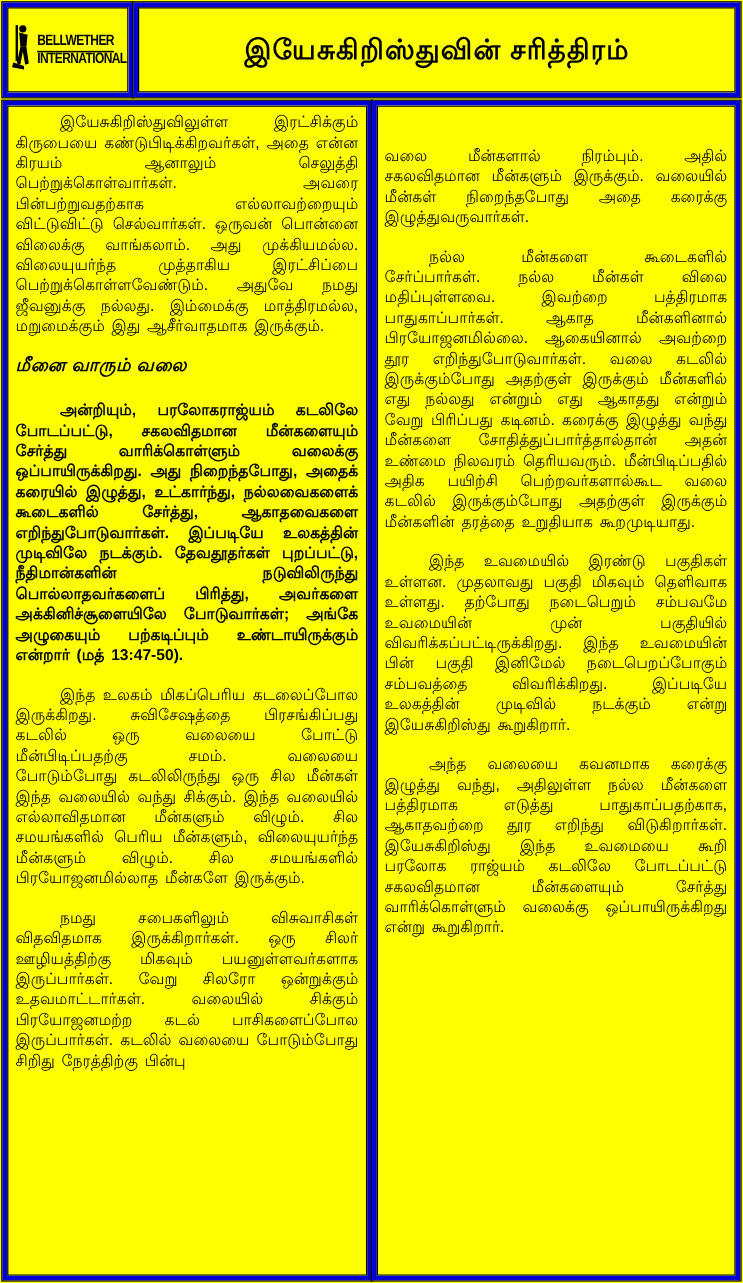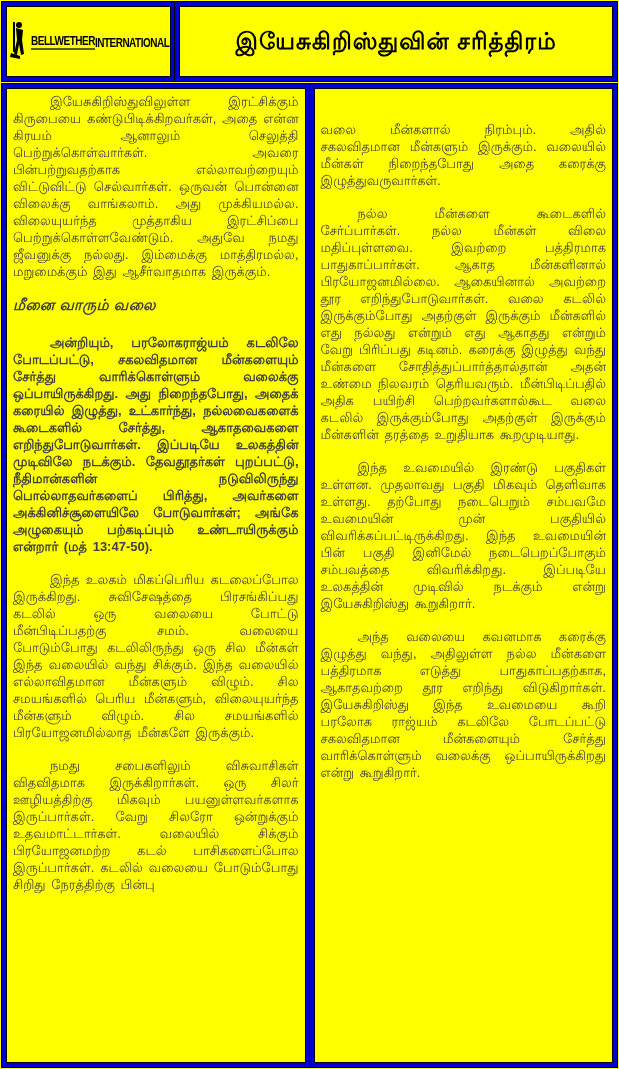--- a/index.html
+++ b/index.html
@@ -25,21 +25,21 @@
     height: 79px;
     flex: 0 0 auto;
   }
   .logo-box {
     flex: 0 0 100px;
     display: flex; align-items: center; justify-content: center;
     gap: 3px;
     padding: 2px;
   }
   .logo-figure { flex: 0 0 auto; }
-  .logo-text { display: flex; flex-direction: row; align-items: flex-start; }
+  .logo-text { display: flex; flex-direction: column; align-items: flex-start; }
   .logo-line1 {
     font-weight: bold; font-size: 10px; letter-spacing: -0.5px;
     border-bottom: 1.5px solid #000; padding-bottom: 1px;
     transform: scaleY(1.25); transform-origin: left center;
     white-space: nowrap;
   }
   .logo-line2 {
     font-weight: bold; font-size: 10px; letter-spacing: -0.5px;
     margin-top: 2px;
     transform: scaleY(1.25); transform-origin: left center;
@@ -66,21 +66,21 @@
     flex: 1 1 auto;
     margin-top: 3px;
     min-height: 0;
   }
   .column {
     flex: 1 1 50%;
     min-width: 0;
     padding: 5px 7px;
     overflow: hidden;
     text-align: justify;
-    color: #404040;
+    color: #000000;
   }
   .para {
     font-size: 13px;
     line-height: 17px;
     text-indent: 37px;
     text-align: justify;
     margin-bottom: 16px;
     word-spacing: 2px;
   }
   .para.no-indent { text-indent: 0; margin-top: 28px; }

